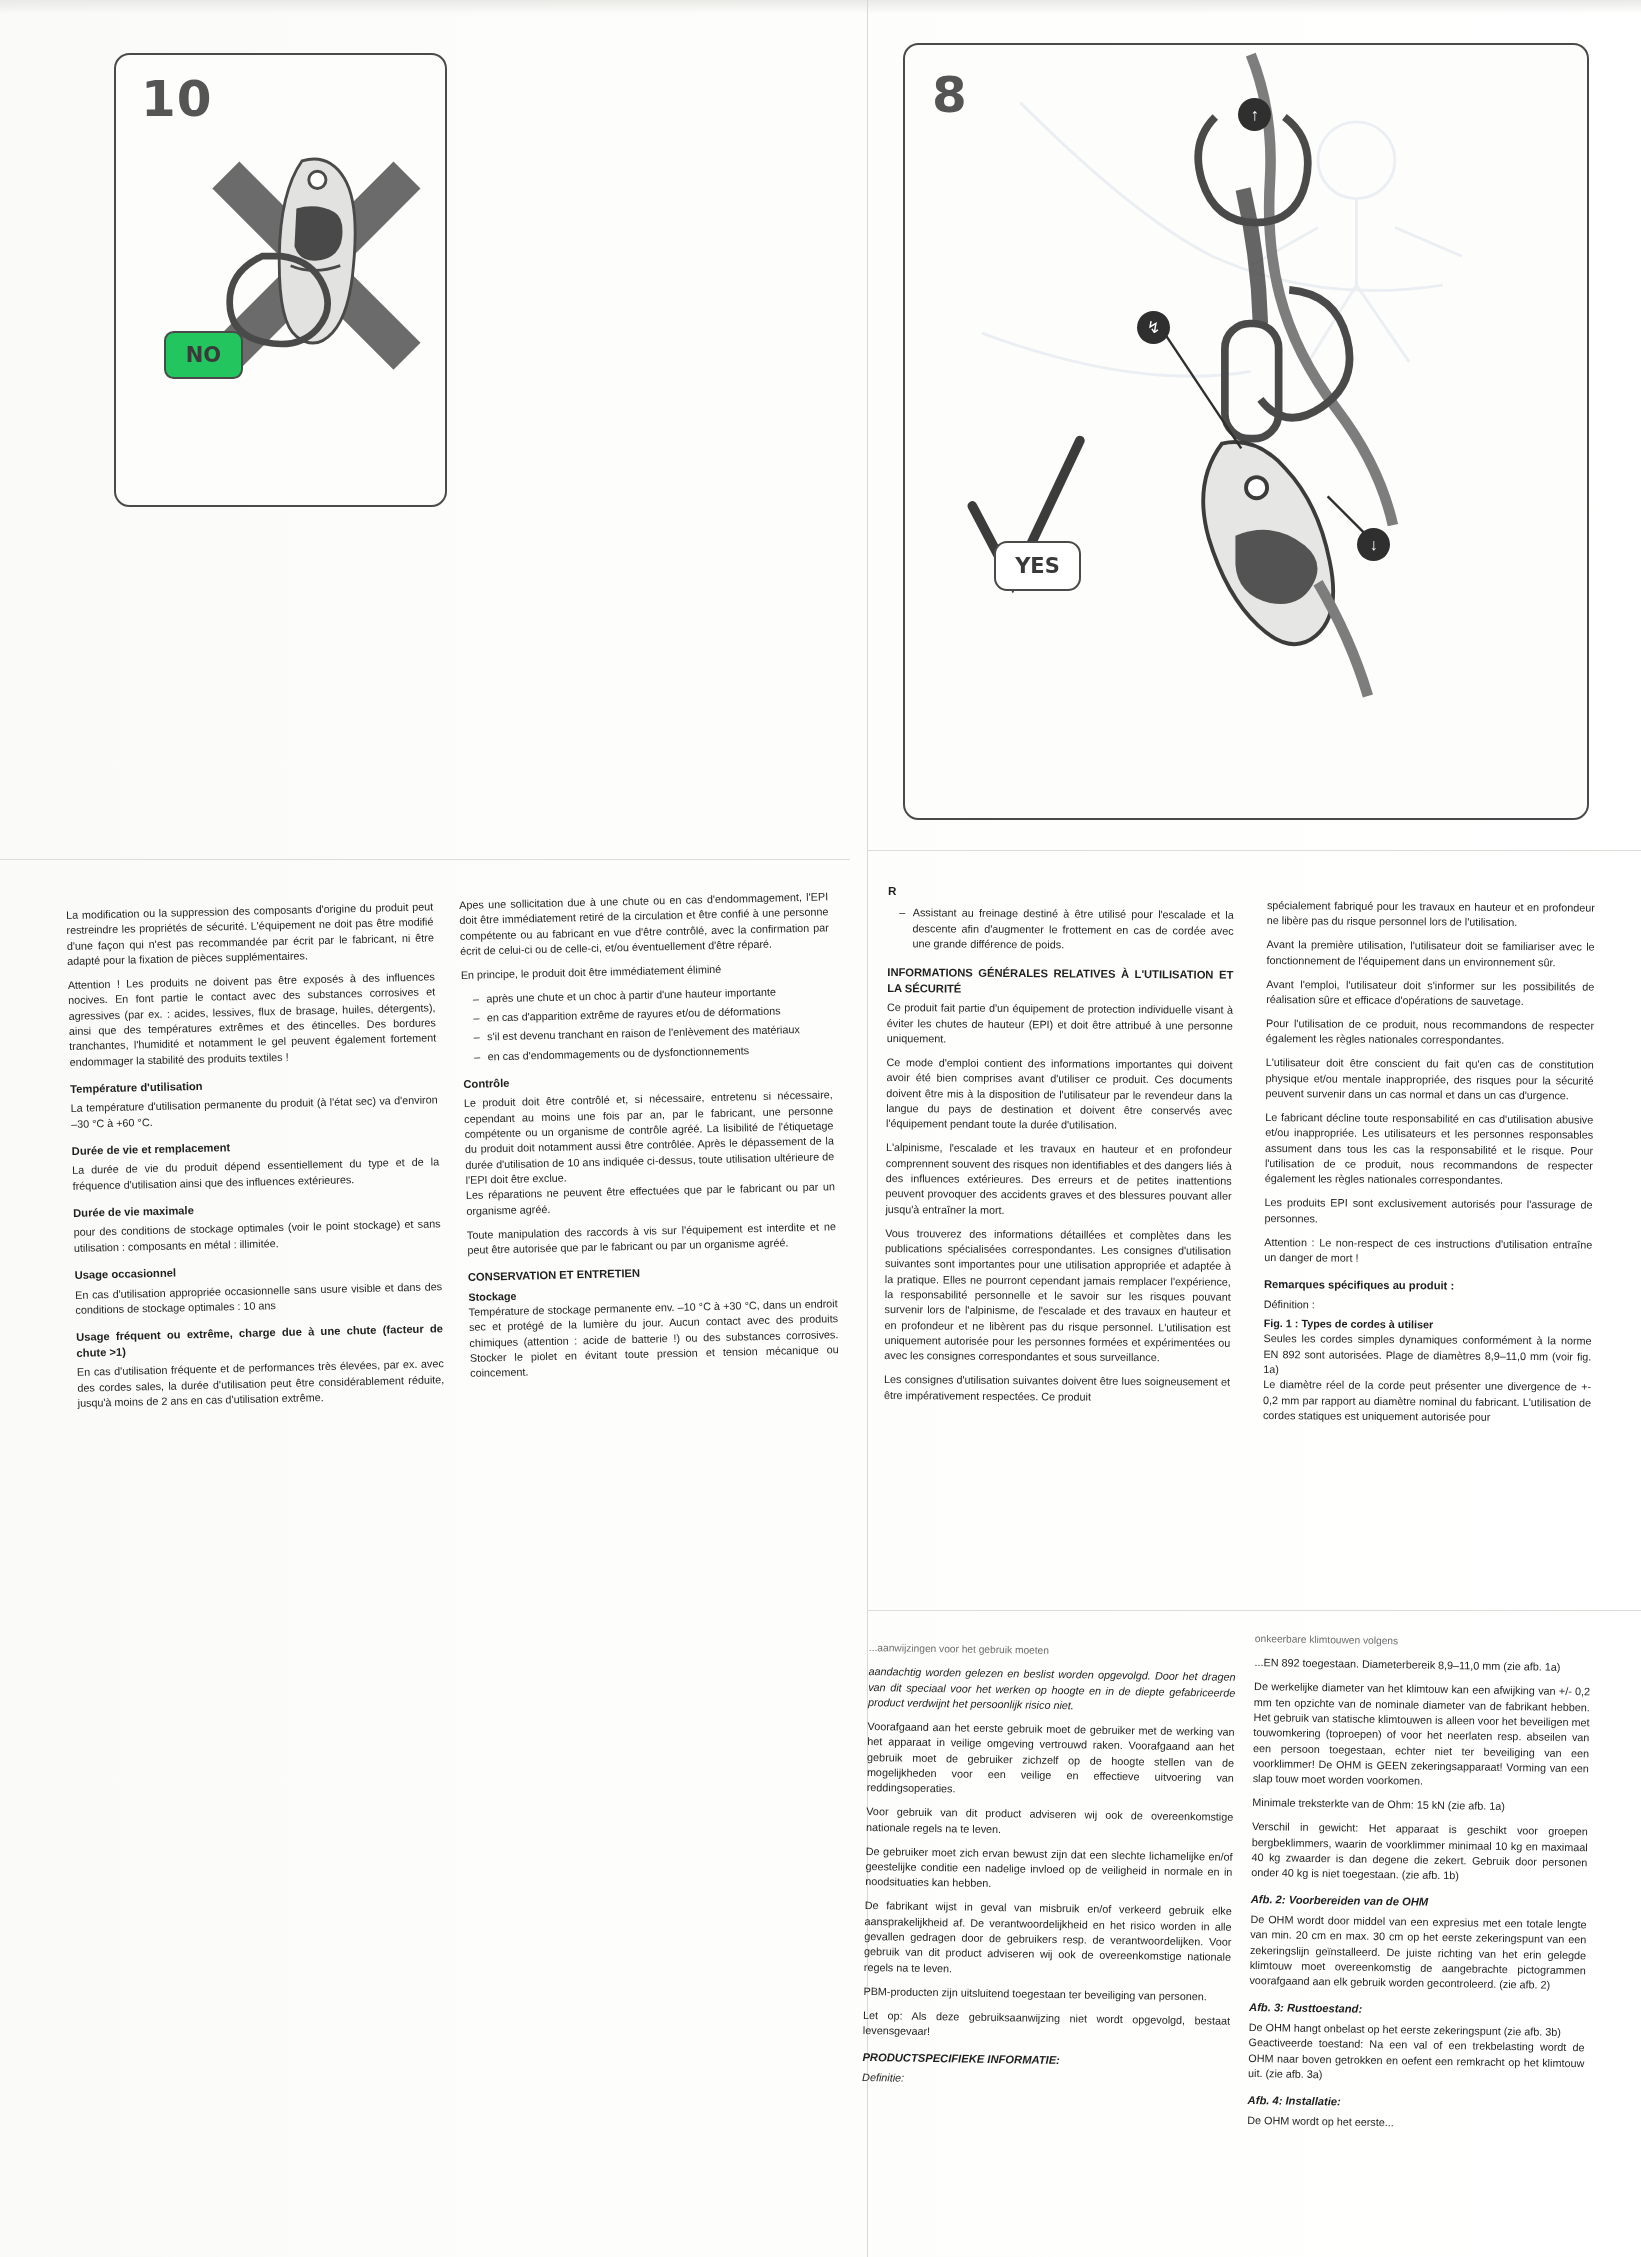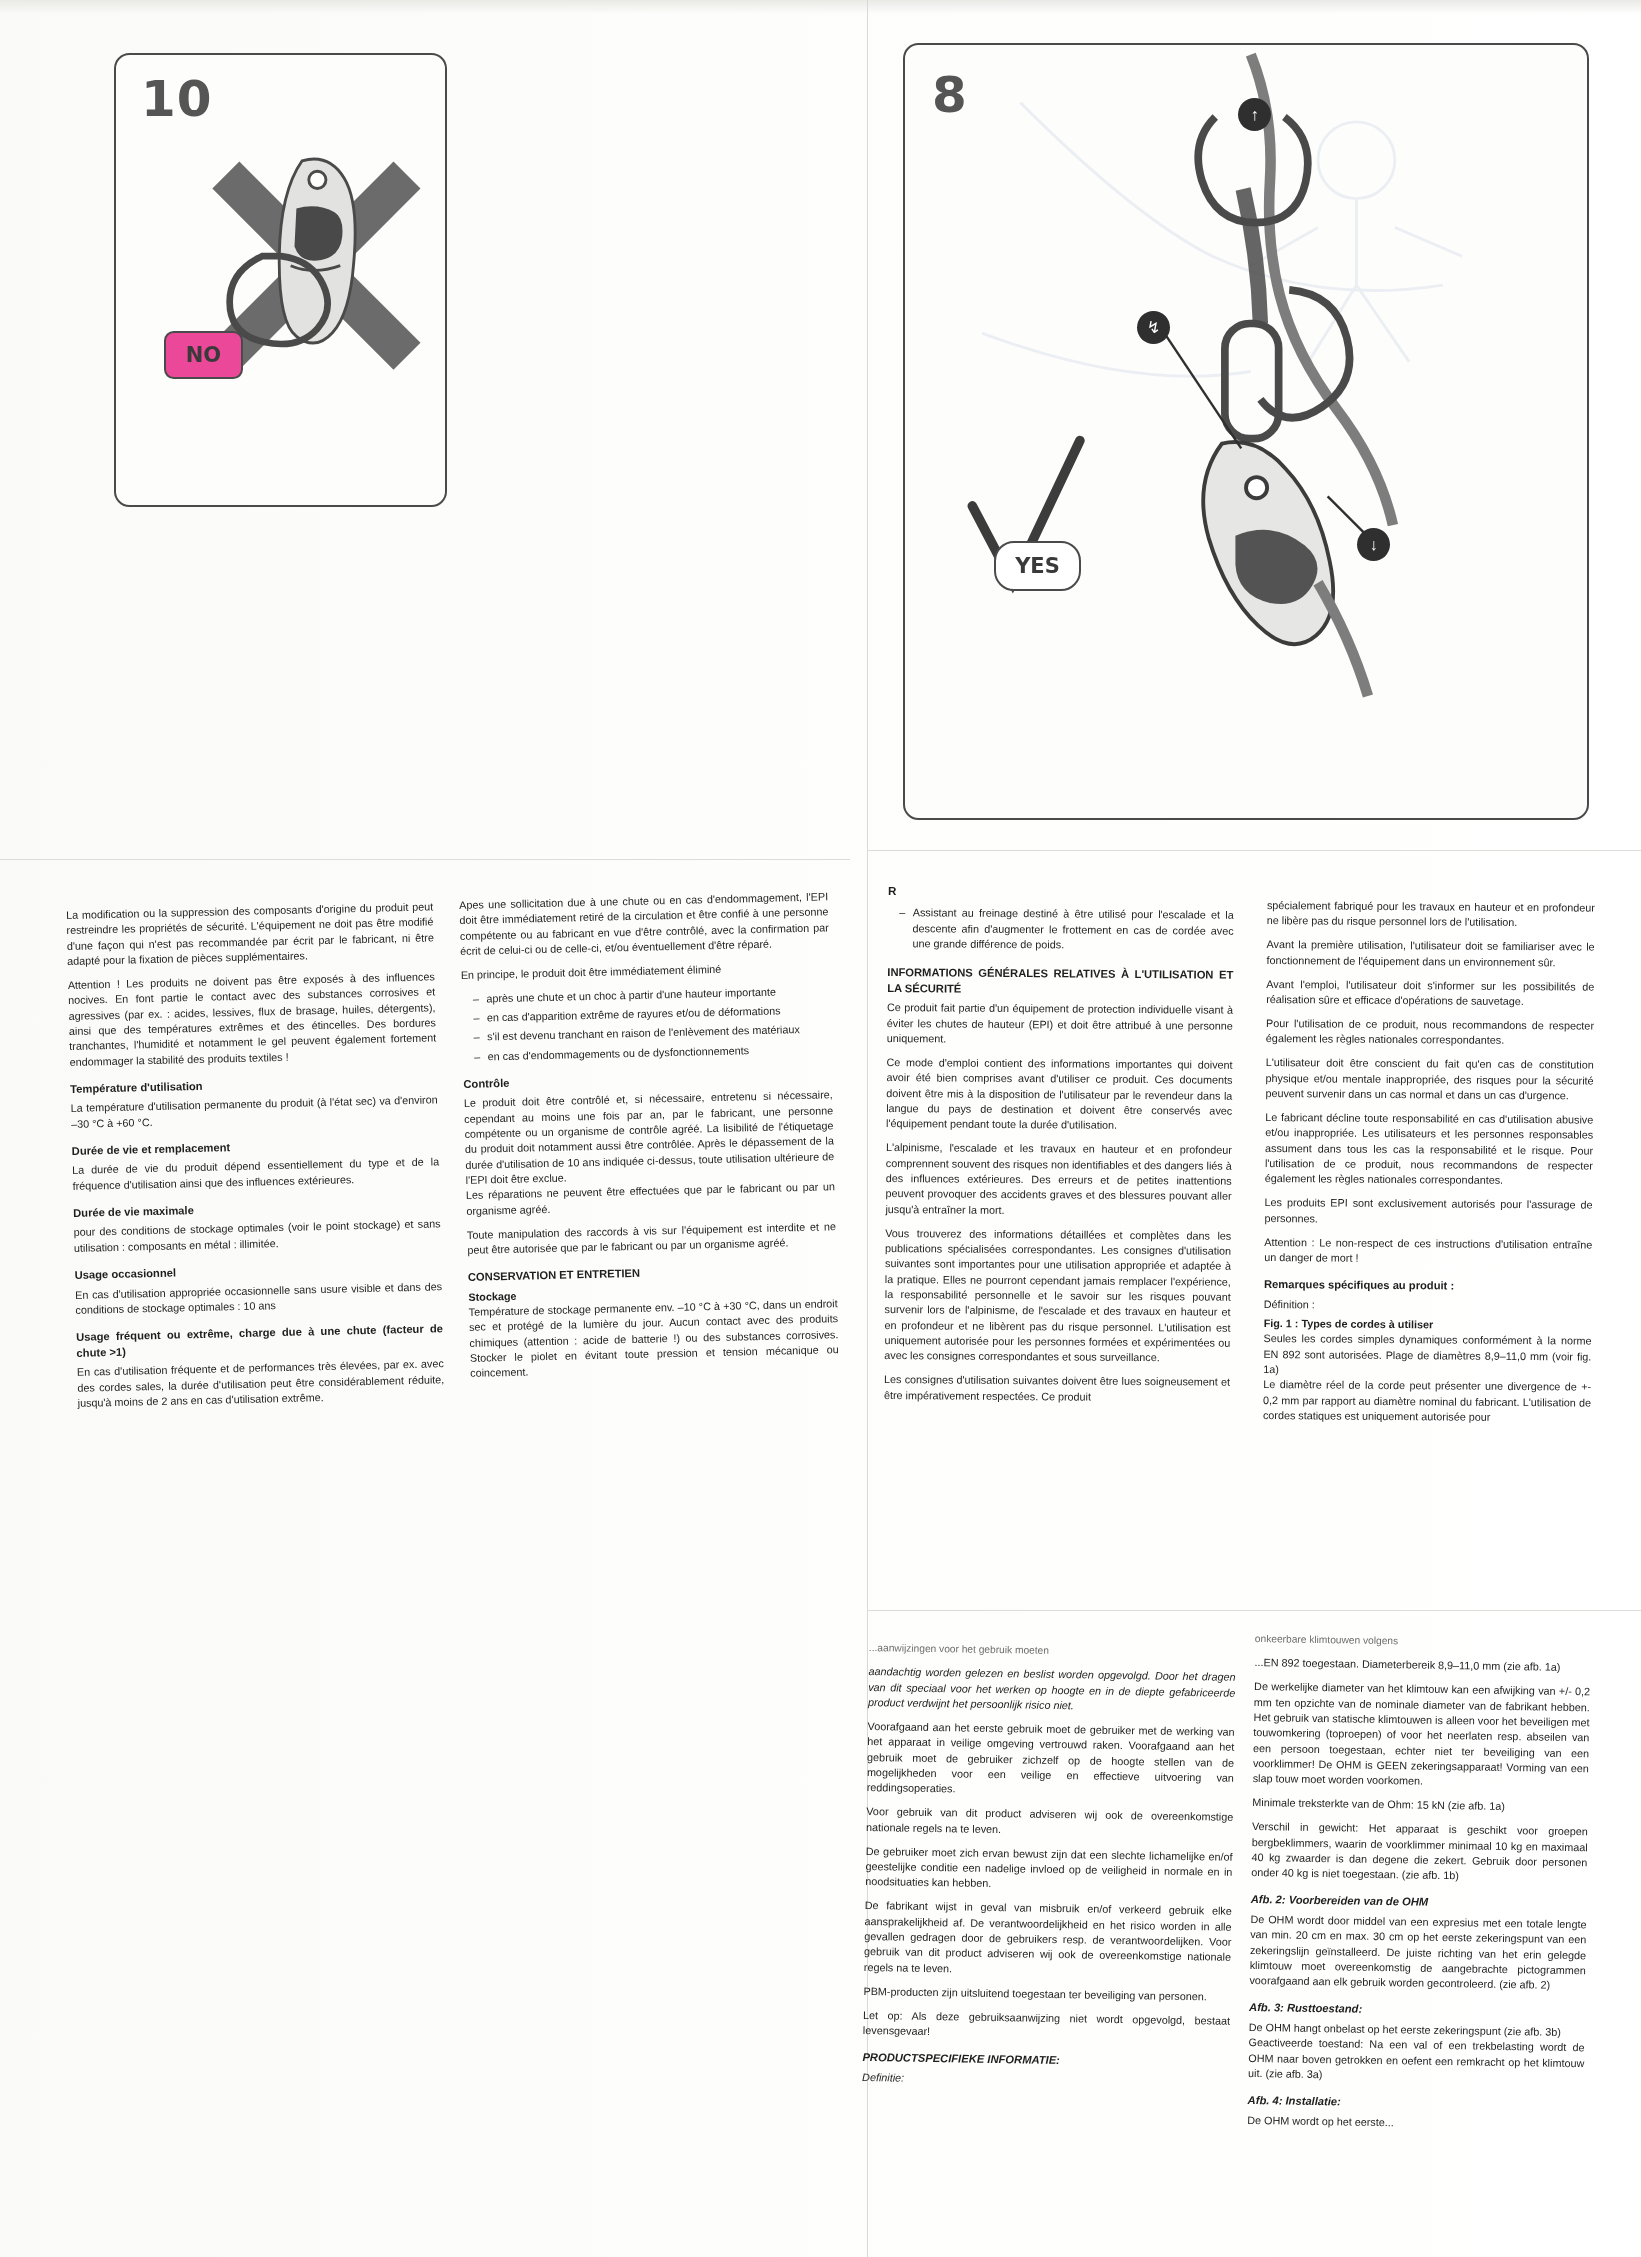--- a/index.html
+++ b/index.html
@@ -56,32 +56,32 @@
     position: absolute;
     width: 100%;
     height: 100%;
     pointer-events: none;
   }
 
   .no-badge {
     position: absolute;
     border: 2.9px solid #4a4a4a;
     border-radius: 9.7px;
-    background: #ec4899;
+    background: #22c55e;
     font-family: "DejaVu Sans", sans-serif;
     font-weight: bold;
     color: #3a3a3a;
     display: flex;
     align-items: center;
     justify-content: center;
   }
   .yes-badge {
     position: absolute;
     border: 2.9px solid #4a4a4a;
-    border-radius: 20px;
+    border-radius: 13px;
     background: #fff;
     font-family: "DejaVu Sans", sans-serif;
     font-weight: bold;
     color: #3a3a3a;
     display: flex;
     align-items: center;
     justify-content: center;
   }
   .skull-badge {
     position: absolute;

